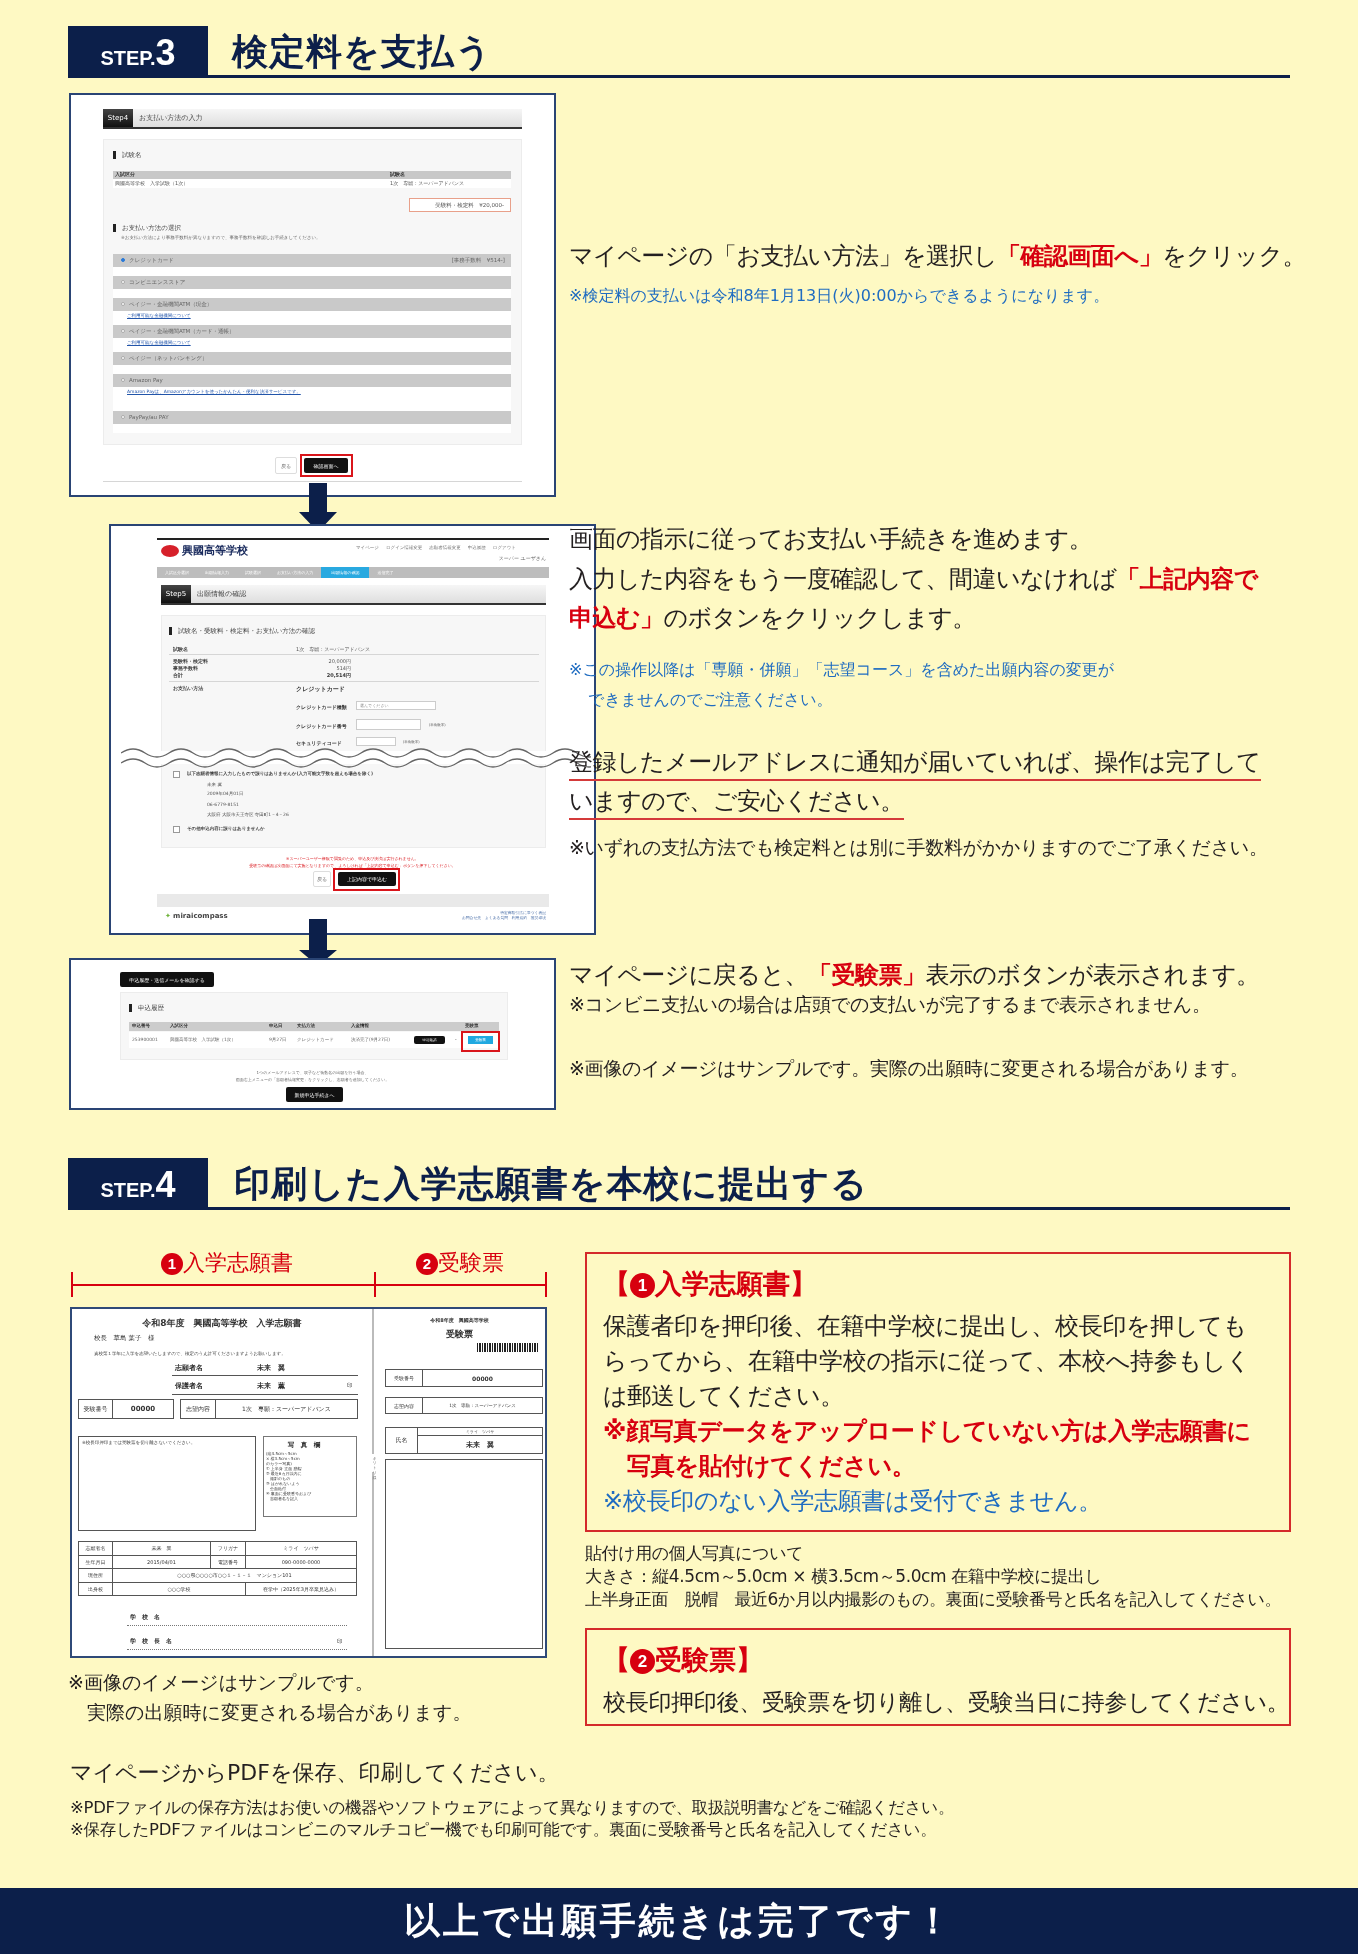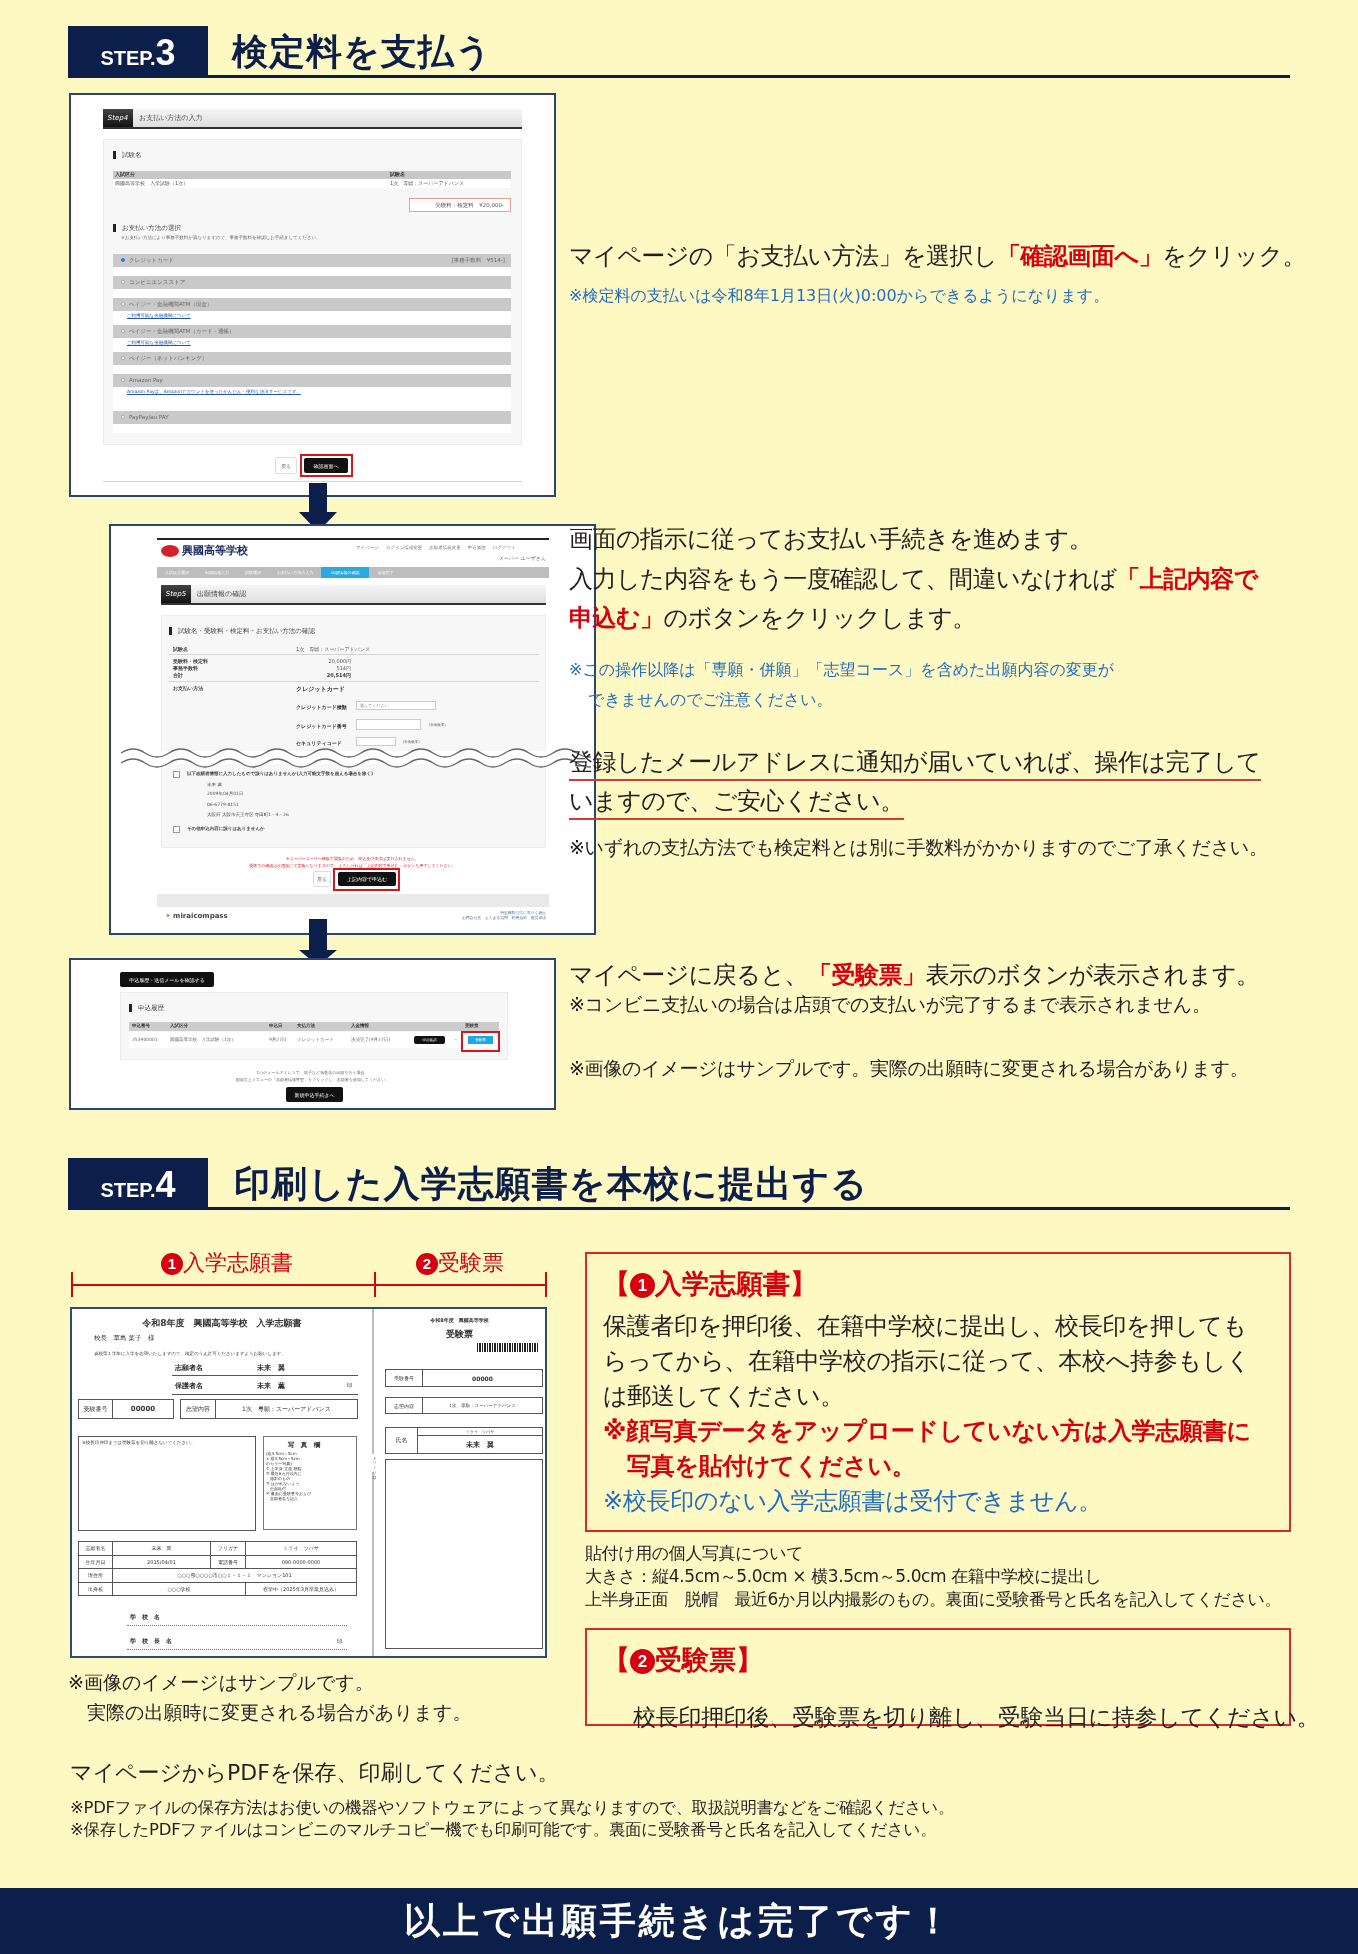--- a/index.html
+++ b/index.html
@@ -17,21 +17,21 @@
   .main{font-size:24px;color:#231f20;letter-spacing:-0.5px;}
   .red{color:#d7000f;font-weight:bold;}
   .bluenote{font-size:16px;color:#1f6cc1;}
   .note{font-size:19px;color:#231f20;letter-spacing:-0.3px;}
   .ul-line{height:39px;}
   .ul-line span{display:inline-block;line-height:34px;border-bottom:2px solid #d43a3a;}
   
   .shot{position:absolute;left:69px;width:487px;border:2px solid #2a4474;background:#fff;box-sizing:border-box;overflow:hidden;font-size:6px;color:#555;}
   .shot *{box-sizing:border-box;}
   .gbar{position:absolute;background:linear-gradient(#f6f6f6,#dedede);border-bottom:2px solid #333;}
-  .gbar .lbl{position:absolute;left:0;top:0;bottom:0;width:30px;background:linear-gradient(#444,#111);color:#fff;font-size:7px;display:flex;align-items:center;justify-content:center;font-style:italic;}
+  .gbar .lbl{position:absolute;left:0;top:0;bottom:0;width:30px;background:linear-gradient(#444,#111);color:#fff;font-size:7px;display:flex;align-items:center;justify-content:center;}
   .gbar .ttl{position:absolute;left:36px;top:4px;font-size:7px;color:#444;white-space:nowrap;}
   .panel{position:absolute;background:#f7f7f7;border:1px solid #ececec;}
   .hd{position:absolute;border-left:3px solid #222;padding-left:6px;font-size:6.5px;color:#444;white-space:nowrap;line-height:8px;}
   .method{position:relative;width:398px;}
   .method .mh{height:13px;background:#c9c9c9;padding-left:8px;font-size:5.5px;line-height:13px;color:#666;white-space:nowrap;position:relative;}
   .method .mh .radio{display:inline-block;width:4px;height:4px;border-radius:50%;background:#fff;border:1px solid #aaa;margin-right:4px;vertical-align:middle;}
   .method .mh .radio.on{background:#2a7ad8;border-color:#2a7ad8;}
   .method .mh .fee{position:absolute;right:6px;top:0;}
   .method .mb{background:#fff;height:9px;padding-left:14px;font-size:4.5px;color:#2255aa;text-decoration:underline;line-height:9px;white-space:nowrap;}
   .method .mb.link{height:14px;}
@@ -288,21 +288,21 @@
     <div class="abs" style="left:100px;top:85px;width:186px;height:1px;background:#555;"></div>
     <div class="dbox" style="left:6px;top:90px;width:96px;height:20px;">
       <div class="l" style="width:34px;">受験番号</div>
       <div class="v" style="font-weight:bold;">00000</div>
     </div>
     <div class="dbox" style="left:108px;top:90px;width:178px;height:20px;">
       <div class="l" style="width:35px;">志望内容</div>
       <div class="v" style="font-size:6px;">1次　専願：スーパーアドバンス</div>
     </div>
     <div class="abs" style="left:6px;top:127px;width:178px;height:95px;border:1.5px solid #555;font-size:4.5px;padding:3px;white-space:nowrap;">※校長印押印までは受験票を切り離さないでください。</div>
-    <div class="abs" style="left:191px;top:127px;width:94px;height:94px;border:1px solid #777;font-size:4px;padding:3px 0 0 2px;line-height:5px;white-space:nowrap;">
+    <div class="abs" style="left:191px;top:127px;width:94px;height:81px;border:1px solid #777;font-size:4px;padding:3px 0 0 2px;line-height:5px;white-space:nowrap;">
       <div style="font-size:6.5px;font-weight:bold;text-align:center;margin:3px 0 3px -14px;">写　真　欄</div>
       <div>(縦4.5cm～5cm</div>
       <div>× 横3.5cm～5cm</div>
       <div>のカラー写真)</div>
       <div>① 上半身 正面 脱帽</div>
       <div>② 最近6カ月以内に</div>
       <div>　撮影のもの</div>
       <div>③ はがれないよう</div>
       <div>　全面貼付</div>
       <div>④ 裏面に受験番号および</div>
@@ -385,21 +385,21 @@
   <div class="abs nw" style="left:585px;top:1542px;font-size:17px;line-height:23px;letter-spacing:-0.4px;">
     <div>貼付け用の個人写真について</div>
     <div>大きさ：縦4.5cm～5.0cm × 横3.5cm～5.0cm 在籍中学校に提出し</div>
     <div>上半身正面　脱帽　最近6か月以内撮影のもの。裏面に受験番号と氏名を記入してください。</div>
   </div>
 
   <div class="rbox" style="top:1628px;height:98px;">
     <div class="rtitle" style="top:12px;">
       <span>【</span><span class="circ" style="width:25px;height:25px;line-height:25px;font-size:17px;">2</span><span>受験票</span><span>】</span>
     </div>
-    <div class="rbody" style="top:70px;font-size:23px;margin-left:30px;">校長印押印後、受験票を切り離し、受験当日に持参してください。</div>
+    <div class="rbody" style="top:55px;font-size:23px;">校長印押印後、受験票を切り離し、受験当日に持参してください。</div>
   </div>
 
   <div class="abs nw" style="left:70px;top:1758px;font-size:22px;">マイページからPDFを保存、印刷してください。</div>
   <div class="abs nw" style="left:70px;top:1797px;font-size:16.5px;line-height:22px;letter-spacing:-0.3px;">
     <div>※PDFファイルの保存方法はお使いの機器やソフトウェアによって異なりますので、取扱説明書などをご確認ください。</div>
     <div>※保存したPDFファイルはコンビニのマルチコピー機でも印刷可能です。裏面に受験番号と氏名を記入してください。</div>
   </div>
 
   <div class="abs" style="left:0;top:1888px;width:1358px;height:66px;background:#0c1f4a;display:flex;align-items:center;justify-content:center;">
     <span style="color:#fff;font-size:36px;font-weight:bold;letter-spacing:3px;">以上で出願手続きは完了です！</span>

